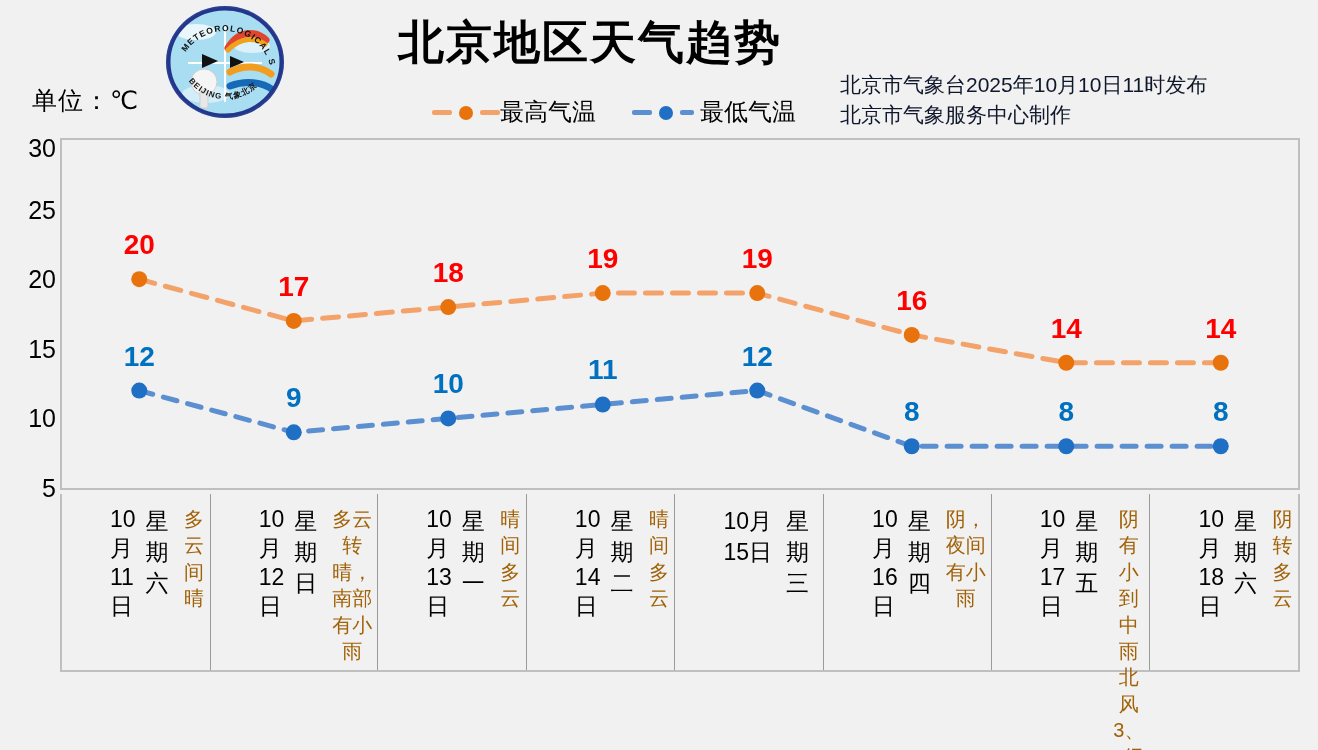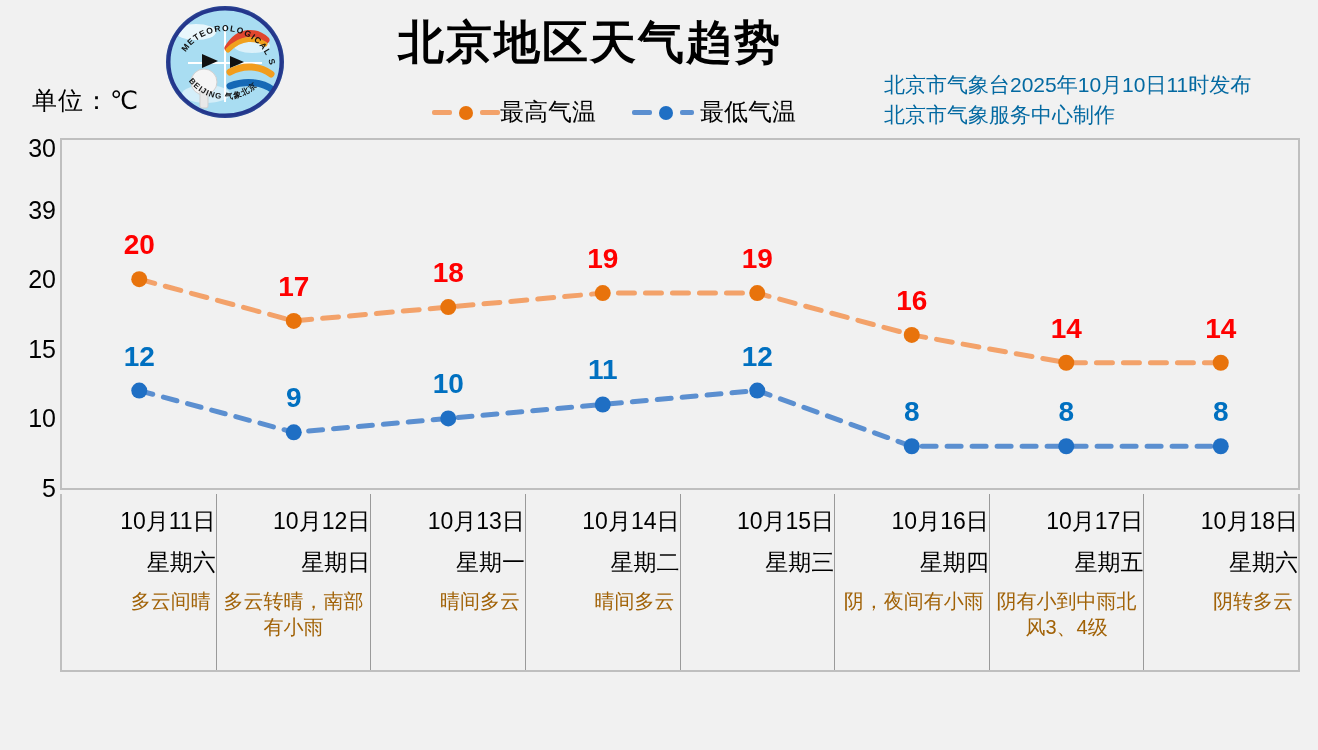--- a/index.html
+++ b/index.html
@@ -37,21 +37,21 @@
   .legend-mark{position:relative;width:68px;height:18px;}
   .legend-mark .seg{
     position:absolute;top:7px;height:5px;border-radius:2px;
   }
   .legend-mark .dot{
     position:absolute;top:3px;left:27px;width:14px;height:14px;border-radius:50%;
   }
   .legend-label{font-size:24px;color:#000;}
   #publish-info{
     position:absolute;left:840px;top:70px;
-    font-size:21px;color:#0369a1;line-height:1.45;margin-left:44px;
+    font-size:21px;color:#0f172a;line-height:1.45;
   }
   
   #plot{
     position:absolute;left:60px;top:138px;width:1240px;height:352px;
     background:#f1f1f1;
     border:2px solid #bfbfbf;
     box-sizing:border-box;
   }
   #chart-svg{position:absolute;left:0;top:0;}
   .yaxis-label{
@@ -69,24 +69,25 @@
   #forecast-table{
     position:absolute;left:60px;top:494px;width:1240px;height:178px;
     border:2px solid #bfbfbf;border-top:none;
     box-sizing:border-box;
     display:flex;
   }
   .col{
     flex:1 1 0;
     border-right:1px solid #9a9a9a;
     box-sizing:border-box;
-    display:flex;flex-direction:column;
-    align-items:flex-end;
+    display:flex;flex-direction:row;
+    align-items:flex-start;
     padding-top:12px;
     gap:10px;
+    margin-left:48px;
   }
   .col:last-child{border-right:none;}
   .cell-date{font-size:23px;color:#000;}
   .cell-week{font-size:23px;color:#000;}
   .cell-desc{
     font-size:20px;color:#a16207;line-height:1.32;
     text-align:center;padding:0 5px;
   }
 </style>
 </head>
@@ -179,21 +180,21 @@
       <circle cx="849.75" cy="306.24" r="8" fill="#1f6fc4"></circle>
       <circle cx="1004.25" cy="306.24" r="8" fill="#1f6fc4"></circle>
       <circle cx="1158.75" cy="306.24" r="8" fill="#1f6fc4"></circle>
     </svg>
 </div>
 <div id="ytick-holder">
     <div class="yaxis-label" style="top: 488px;">5</div>
     <div class="yaxis-label" style="top: 418.4px;">10</div>
     <div class="yaxis-label" style="top: 348.8px;">15</div>
     <div class="yaxis-label" style="top: 279.2px;">20</div>
-    <div class="yaxis-label" style="top: 209.6px;">39</div>
+    <div class="yaxis-label" style="top: 209.6px;">25</div>
     <div class="yaxis-label" style="top: 148px;">30</div>
   </div>
 <div id="label-holder">
     <div class="pt-label hi" style="left: 139.25px; top: 245.2px;">20</div>
     <div class="pt-label hi" style="left: 293.75px; top: 286.96px;">17</div>
     <div class="pt-label hi" style="left: 448.25px; top: 273.04px;">18</div>
     <div class="pt-label hi" style="left: 602.75px; top: 259.12px;">19</div>
     <div class="pt-label hi" style="left: 757.25px; top: 259.12px;">19</div>
     <div class="pt-label hi" style="left: 911.75px; top: 300.88px;">16</div>
     <div class="pt-label hi" style="left: 1066.25px; top: 328.72px;">14</div>

